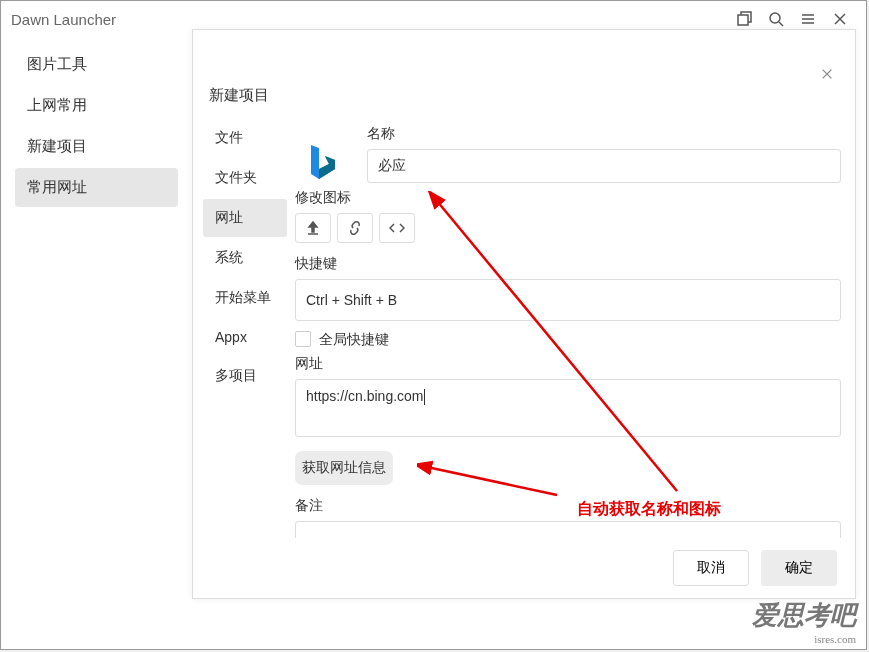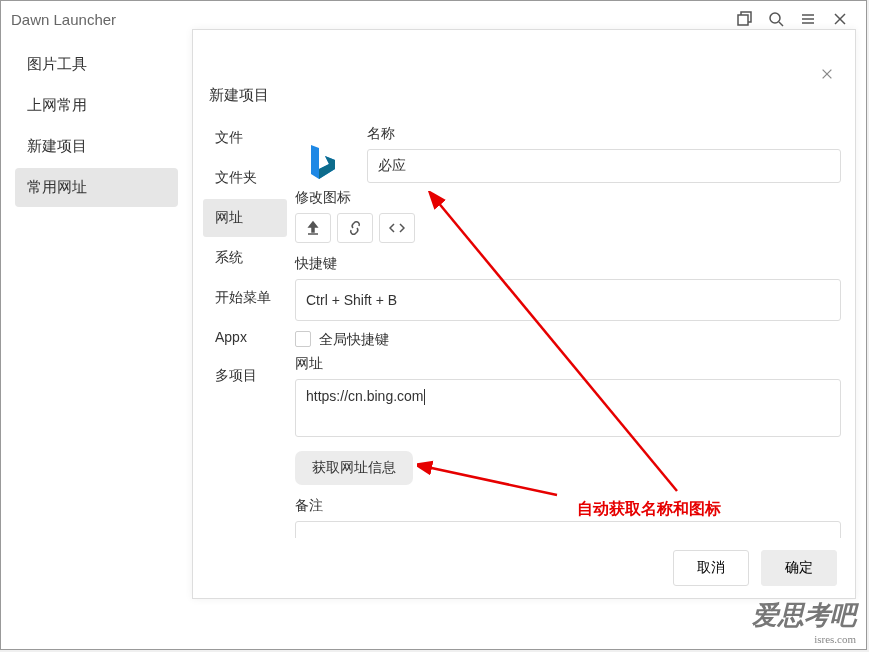--- a/index.html
+++ b/index.html
@@ -28,21 +28,21 @@
     .fields { flex: 1; }
     .label { font-size: 14px; color: #333; margin: 6px 0 6px 0; }
     .input { width: 100%; border: 1px solid #ddd; border-radius: 3px; padding: 8px 10px; font-size: 14px; color: #333; background: #fff; outline: none; }
     .input-tall { height: 42px; }
     .icon-btn-row { display: flex; gap: 6px; margin-top: 2px; }
     .icon-btn { width: 36px; height: 30px; border: 1px solid #ddd; border-radius: 3px; display: flex; align-items: center; justify-content: center; background: #fff; cursor: pointer; color: #555; }
     .icon-btn svg { width: 16px; height: 16px; }
     .checkbox-row { display: flex; align-items: flex-start; gap: 8px; margin: 10px 0 6px 0; }
     .checkbox { width: 16px; height: 16px; border: 1px solid #ccc; border-radius: 2px; background: #fff; cursor: pointer; }
     .textarea-remark { width: 100%; height: 56px; border: 1px solid #ddd; border-radius: 3px; padding: 8px 10px; font-size: 14px; resize: none; outline: none; }
-    .fetch-btn { display: inline-block; padding: 8px 17px; background: #ececec; border-radius: 7px; font-size: 14px; cursor: pointer; margin: 14px 0 6px 0; border: none; color: #333; }
+    .fetch-btn { display: inline-block; padding: 8px 7px; background: #ececec; border-radius: 7px; font-size: 14px; cursor: pointer; margin: 14px 0 6px 0; border: none; color: #333; }
     .dialog-footer { display: flex; justify-content: flex-end; gap: 12px; padding: 12px 18px; }
     .footer-btn { min-width: 76px; padding: 8px 18px; border: 1px solid #ddd; border-radius: 3px; background: #fff; cursor: pointer; font-size: 14px; }
     .footer-btn.primary { background: #ececec; border-color: #ececec; }
     .cursor-caret { display: inline-block; width: 1px; height: 16px; background: #333; vertical-align: middle; }
     .anno-text { position: absolute; color: #e60000; font-weight: bold; font-size: 16px; }
     .arrow-svg { position: absolute; pointer-events: none; }
     .watermark { position: absolute; right: 10px; bottom: 4px; text-align: right; color: #888; font-family: serif; }
     .watermark .big { font-size: 26px; font-style: italic; font-weight: bold; color: #777; text-shadow: 0 0 2px #fff; }
     .watermark .small { font-size: 11px; }
   </style>

